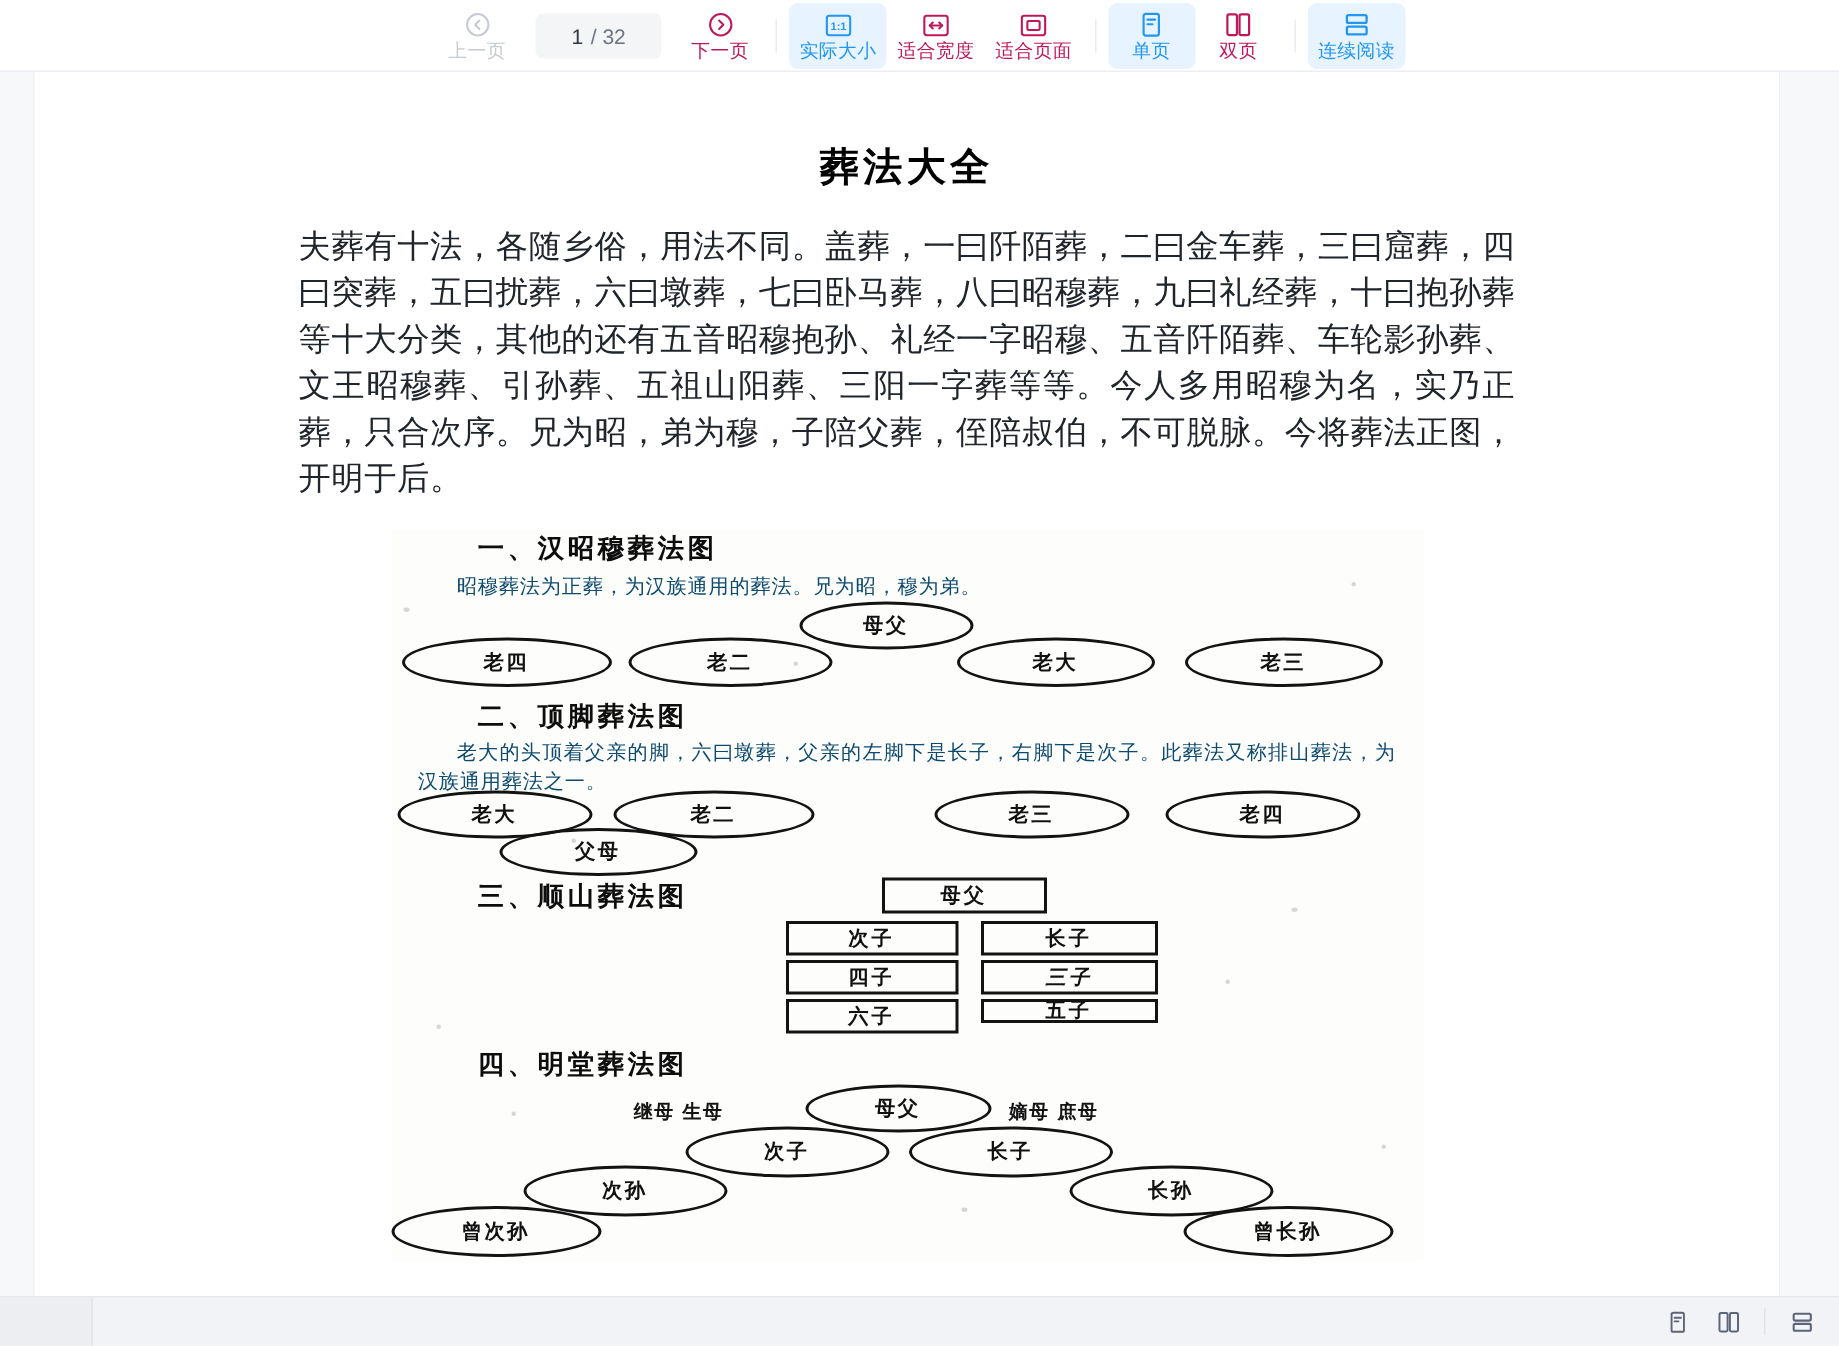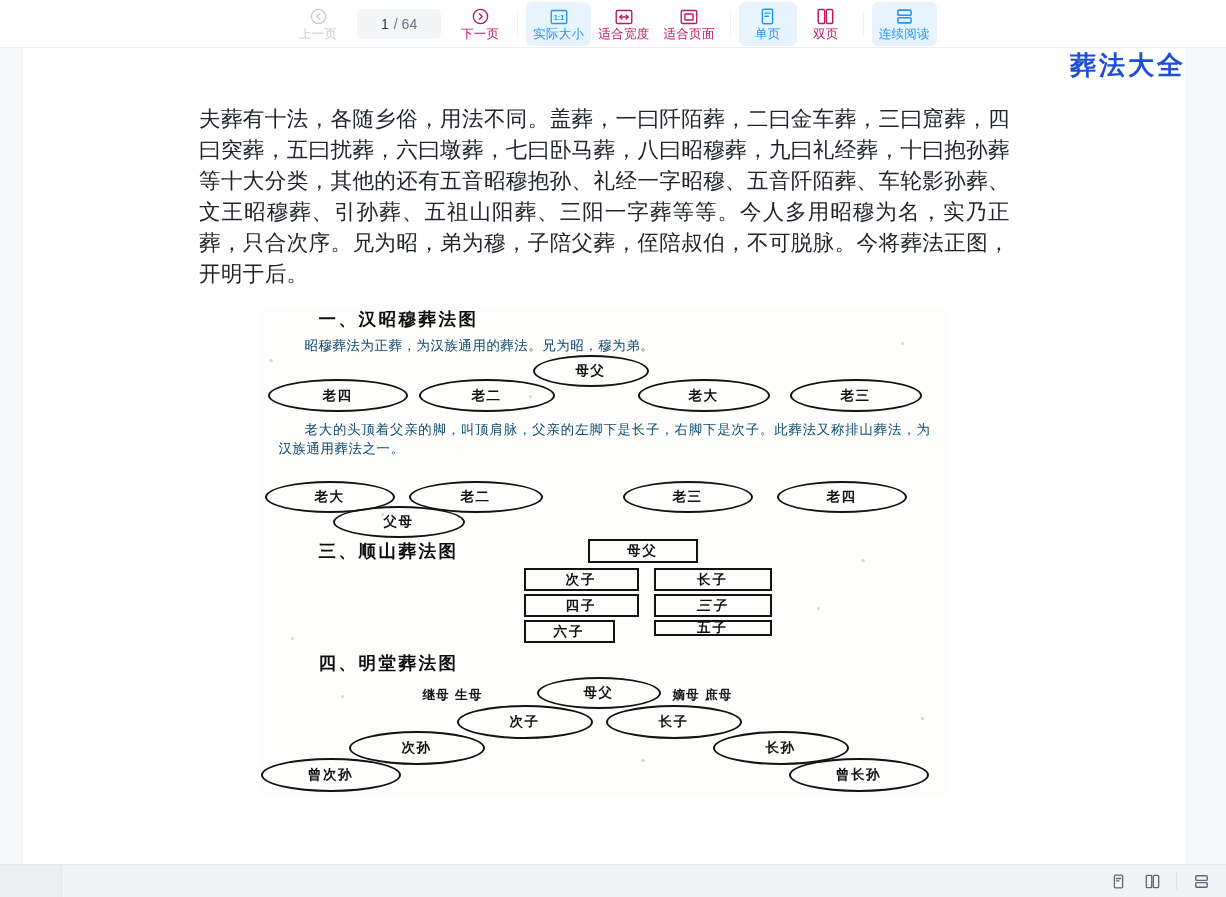--- a/index.html
+++ b/index.html
@@ -102,25 +102,26 @@
     top: 0;
     left: 22px;
     width: 1165px;
     min-height: 816px;
     background: #ffffff;
     border-left: 1px solid #f0f1f4;
     border-right: 1px solid #f0f1f4;
   }
 
   .doc-title {
-    text-align: right;
+    text-align: center;
     font-family: "DejaVu Serif", "Liberation Serif", serif;
     font-size: 26px;
     font-weight: 700;
-    color: #1d4ed8;
+    color: #000000;
+    margin-top: 46px;
     letter-spacing: 3px;
   }
 
   .doc-body {
     margin: 20px 176px 0 176px;
     font-family: "DejaVu Serif", "Liberation Serif", serif;
     font-size: 21.5px;
     line-height: 31px;
     color: #20242b;
     text-align: justify;
@@ -267,21 +268,21 @@
         <svg width="19" height="19" viewBox="0 0 24 24" fill="none" stroke="currentColor" stroke-width="1.7">
           <circle cx="12" cy="12" r="9"></circle>
           <polyline points="13.4,8.4 9.8,12 13.4,15.6" stroke-linecap="round" stroke-linejoin="round"></polyline>
         </svg>
       </span>
       <span class="tb-label">上一页</span>
     </div>
 
     <div class="pagebox">
       <span class="cur">1</span>
-      <span class="tot">/ 64</span>
+      <span class="tot">/ 32</span>
     </div>
 
     <div class="tb-btn">
       <span class="tb-ico">
         <svg width="19" height="19" viewBox="0 0 24 24" fill="none" stroke="currentColor" stroke-width="1.7">
           <circle cx="12" cy="12" r="9"></circle>
           <polyline points="10.6,8.4 14.2,12 10.6,15.6" stroke-linecap="round" stroke-linejoin="round"></polyline>
         </svg>
       </span>
       <span class="tb-label">下一页</span>
@@ -393,38 +394,39 @@
         <div class="sec-desc" style="padding-left:44px; margin-top:4px;">昭穆葬法为正葬，为汉族通用的葬法。兄为昭，穆为弟。</div>
 
         <div class="ell" style="left:272px; top:48px;  width:116px; height:32px;">母父</div>
         <div class="ell" style="left:7px;   top:72px;  width:140px; height:33px;">老四</div>
         <div class="ell" style="left:158px; top:72px;  width:136px; height:33px;">老二</div>
         <div class="ell" style="left:377px; top:72px;  width:132px; height:33px;">老大</div>
         <div class="ell" style="left:529px; top:72px;  width:132px; height:33px;">老三</div>
       </div>
 
       <div class="scan-sec" style="height:118px; margin-top:4px;">
-        <div class="sec-desc indent" style="margin-top:3px;">老大的头顶着父亲的脚，叫顶肩脉，父亲的左脚下是长子，右脚下是次子。此葬法又称排山葬法，为汉族通用葬法之一。</div>
+        <div class="sec-head">二、顶脚葬法图</div>
+        <div class="sec-desc indent" style="margin-top:3px;">老大的头顶着父亲的脚，六曰墩葬，父亲的左脚下是长子，右脚下是次子。此葬法又称排山葬法，为汉族通用葬法之一。</div>
 
         <div class="ell" style="left:4px;   top:62px;  width:130px; height:32px;">老大</div>
         <div class="ell" style="left:148px; top:62px;  width:134px; height:32px;">老二</div>
         <div class="ell" style="left:362px; top:62px;  width:130px; height:32px;">老三</div>
         <div class="ell" style="left:516px; top:62px;  width:130px; height:32px;">老四</div>
         <div class="ell" style="left:72px;  top:87px;  width:132px; height:32px;">父母</div>
       </div>
 
       <div class="scan-sec" style="height:98px; margin-top:2px;">
         <div class="sec-head">三、顺山葬法图</div>
 
         <div class="rect" style="left:327px; top:0px;  width:110px; height:24px;">母父</div>
         <div class="rect" style="left:263px; top:29px; width:115px; height:23px;">次子</div>
         <div class="rect" style="left:393px; top:29px; width:118px; height:23px;">长子</div>
         <div class="rect" style="left:263px; top:55px; width:115px; height:23px;">四子</div>
         <div class="rect" style="left:393px; top:55px; width:118px; height:23px;font-style:italic;">三子</div>
-        <div class="rect" style="left:263px; top:81px; width:91px; height:23px;">六子</div>
+        <div class="rect" style="left:263px; top:81px; width:115px; height:23px;">六子</div>
         <div class="rect" style="left:393px; top:81px; width:118px; height:16px;">五子</div>
       </div>
 
       <div class="scan-sec" style="height:144px; margin-top:14px;">
         <div class="sec-head">四、明堂葬法图</div>
 
         <div class="plain-lbl" style="left:162px; top:36px;">继母 生母</div>
         <div class="ell" style="left:276px; top:26px; width:124px; height:32px;">母父</div>
         <div class="plain-lbl" style="left:412px; top:36px;">嫡母 庶母</div>
 

